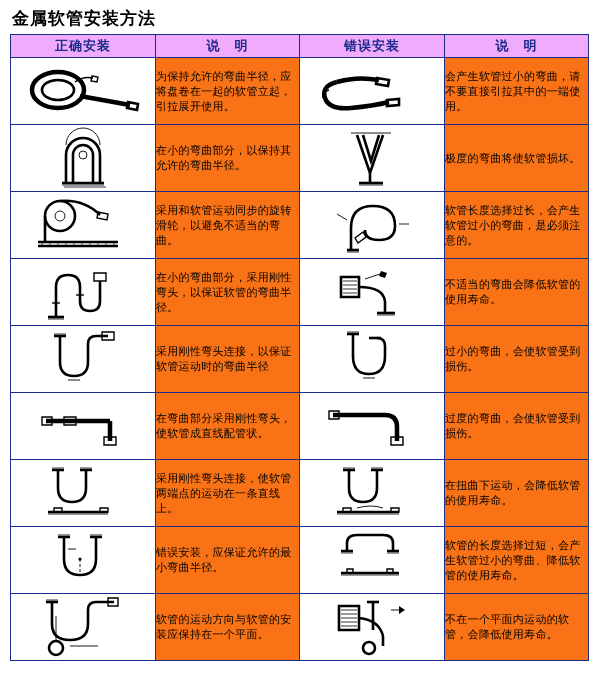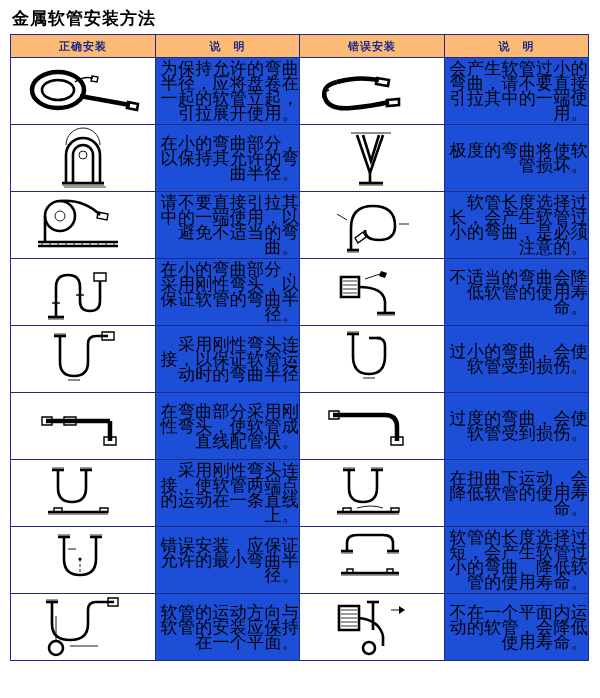--- a/index.html
+++ b/index.html
@@ -33,40 +33,39 @@
     width: 578px;
     table-layout: fixed;
     border: 1px solid #1c2a8a;
   }
   table.main td, table.main th {
     border: 1px solid #1c2a8a;
     padding: 0;
     vertical-align: middle;
   }
   thead th {
-    background: #fdba74;
+    background: #f0abfc;
     color: #1c2a8a;
-    font-size: 11px;
+    font-size: 13px;
     font-weight: bold;
     height: 22px;
     letter-spacing: 1px;
   }
   td.img-cell {
     background: #ffffff;
     text-align: center;
     height: 66px;
   }
   td.txt-cell {
-    background: #1d4ed8;
-    font-size: 17px;
+    background: #f97316;
+    font-size: 11px;
     line-height: 15px;
     padding: 4px 6px;
     letter-spacing: 0.3px;
     color: #000;
-    text-align: right;
   }
   .col-img { width: 145px; }
   .col-txt { width: 144px; }
 
   svg { display: block; margin: 0 auto; }
   .st { fill: none; stroke: #000; stroke-width: 1.4; }
   .st2 { fill: none; stroke: #000; stroke-width: 2.6; }
   .stth { fill: none; stroke: #000; stroke-width: 4.5; }
   .fill-b { fill: #000; }
   .thin { fill: none; stroke: #000; stroke-width: 0.9; }
@@ -152,21 +151,21 @@
             <circle cx="42" cy="22" r="15" class="st2"></circle>
             <circle cx="42" cy="22" r="5" class="thin"></circle>
             <path d="M42 7 q24 -2 40 14" class="st2"></path>
             <path d="M27 22 L27 48" class="st2"></path>
             <path d="M20 48 L100 48" class="st2"></path>
             <path d="M20 52 L100 52" class="st2"></path>
             <path d="M24 48 L24 52 M32 48 L32 52 M40 48 L40 52 M48 48 L48 52 M56 48 L56 52 M64 48 L64 52 M72 48 L72 52 M80 48 L80 52 M88 48 L88 52 M96 48 L96 52" class="hatch"></path>
             <path d="M80 18 l10 2 -1 6 -10 -2 z" class="st" fill="#fff"></path>
           </svg>
         </td>
-        <td class="txt-cell">请不要直接引拉其中的一端使用，以避免不适当的弯曲。</td>
+        <td class="txt-cell">采用和软管运动同步的旋转滑轮，以避免不适当的弯曲。</td>
         <td class="img-cell">
           <svg width="130" height="62" viewBox="0 0 130 62">
             <path d="M44 56 L44 34 q0 -22 22 -22 q22 0 22 20 q0 14 -16 14 q-14 0 -14 -10" class="st2"></path>
             <path d="M40 56 L52 56" class="st2"></path>
             <path d="M40 58 L52 58" class="hatch"></path>
             <path d="M56 38 l-8 6 3 5 8 -6 z" class="st" fill="#fff"></path>
             <path d="M30 20 L40 26" class="thin"></path>
             <path d="M92 30 L102 30" class="thin"></path>
           </svg>
         </td>

